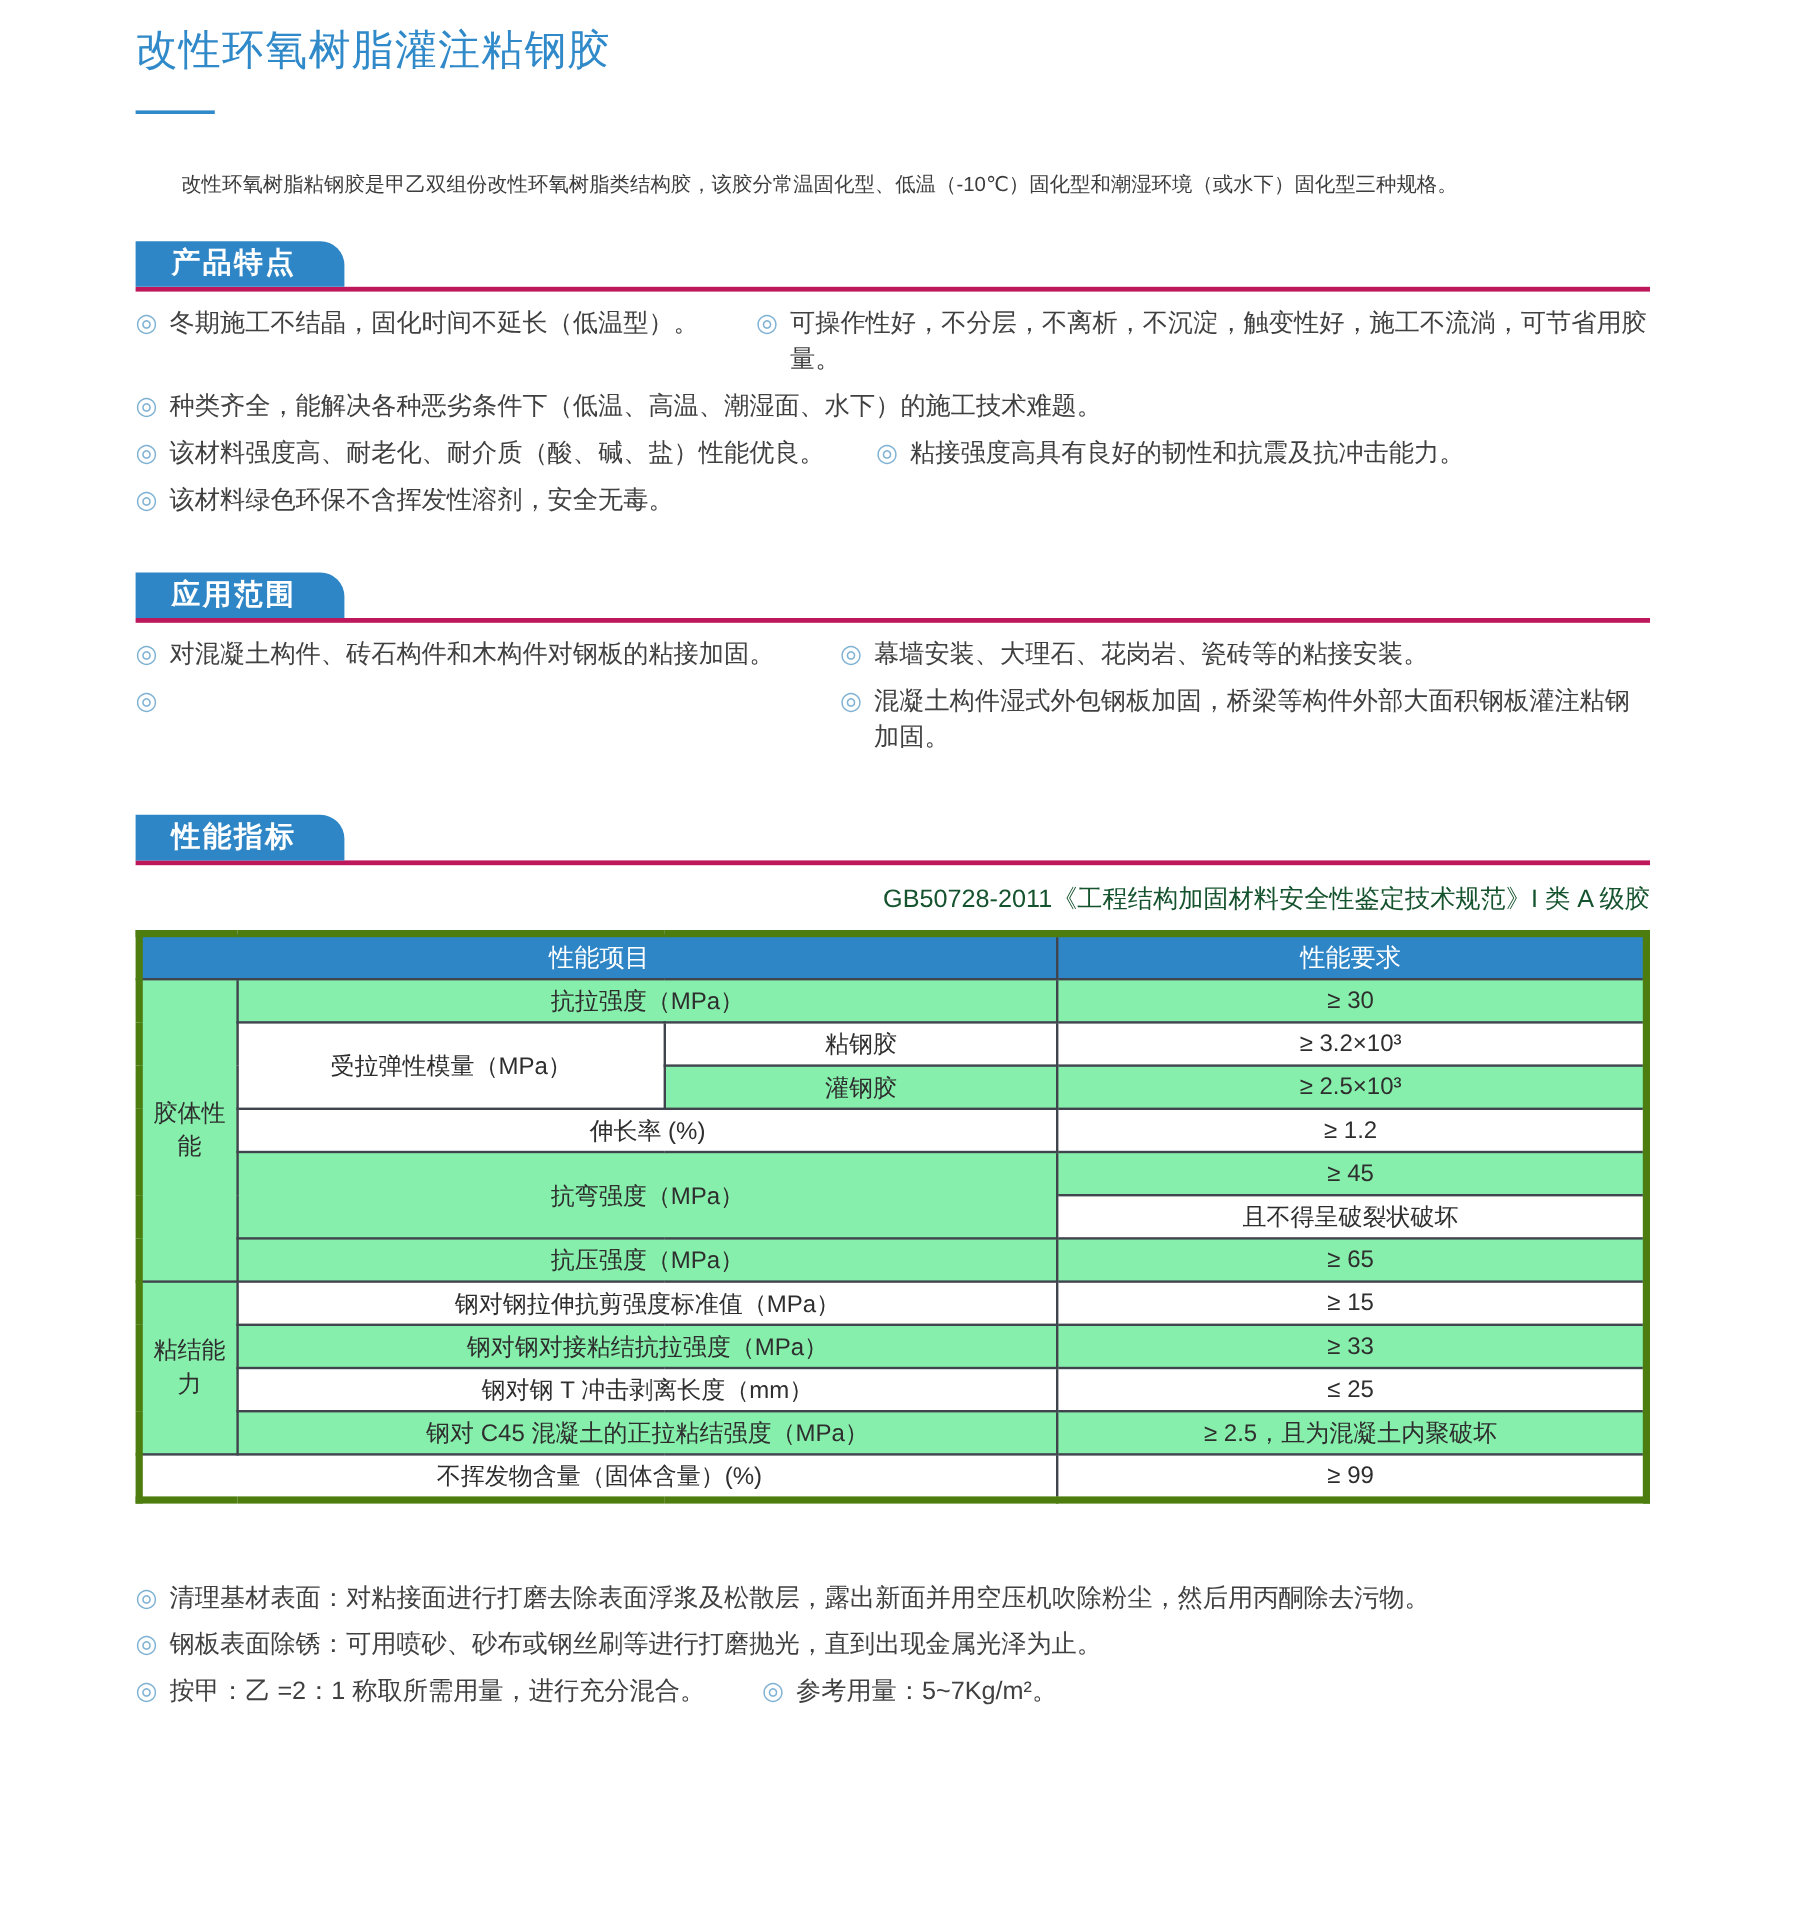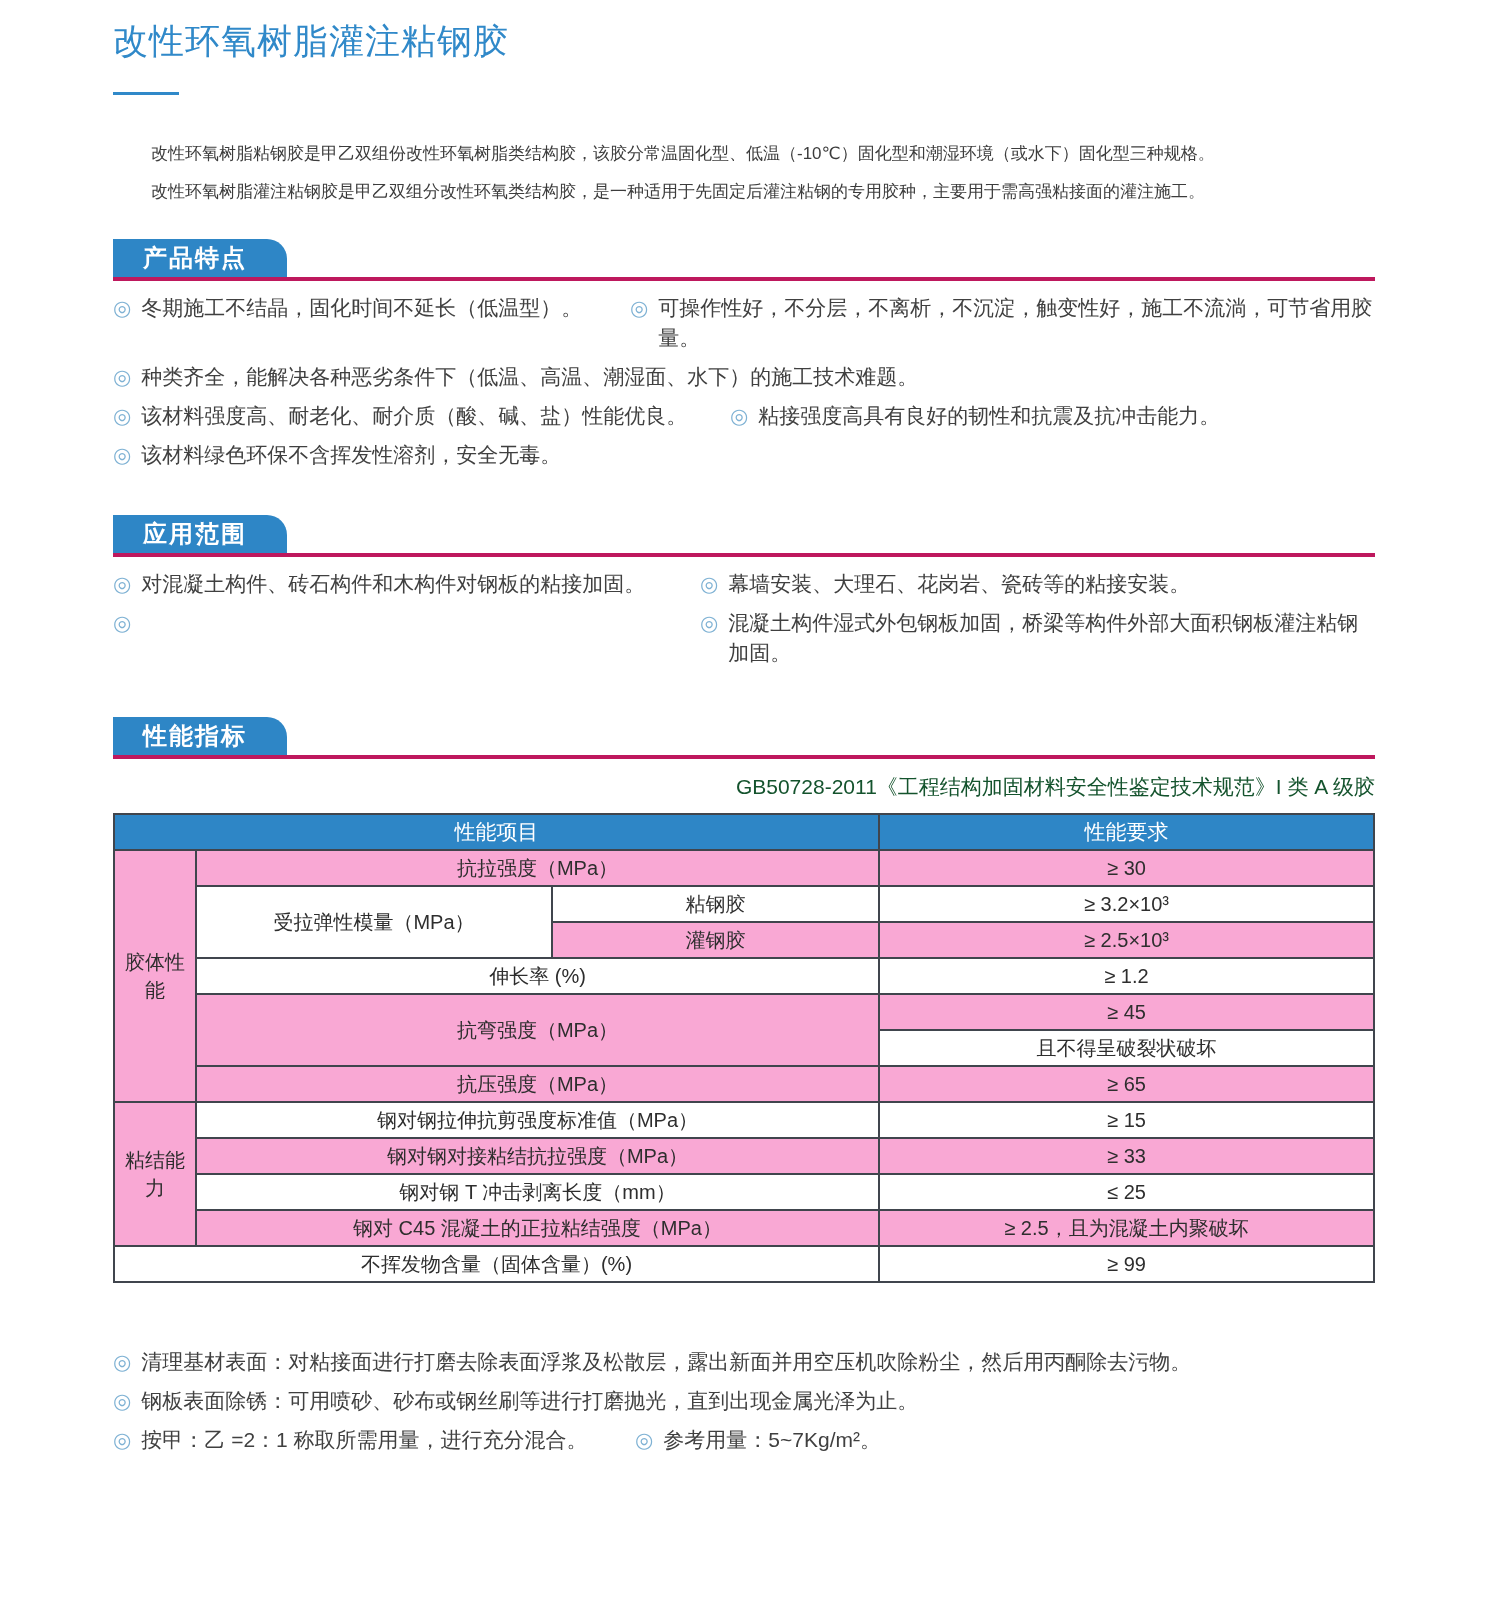--- a/index.html
+++ b/index.html
@@ -52,50 +52,49 @@
 
   .gap28{height:28px;} .gap32{height:32px;} .gap36{height:36px;} .gap52{height:52px;}
 
   
   .tbl-caption{
     text-align:right;font-size:21px;color:#14532d;
     margin:14px 0 12px 0;
   }
   table.perf{
     width:100%;border-collapse:collapse;
-    border:2px solid #4d7c0f;
+    border:6px solid #4d7c0f;
     table-layout:fixed;
   }
   table.perf th, table.perf td{
     border:2px solid #40454d;
     height:32px;
     text-align:center;
     font-size:20px;
     padding:1px 4px;
     color:#2e2e2e;
     font-weight:normal;
   }
   table.perf th{
     background:#2e86c6;color:#ffffff;font-size:21px;
   }
-  .bg-g{background:#f9a8d4;}
+  .bg-g{background:#86efac;}
   .bg-w{background:#ffffff;}
   td.group{font-size:21px;line-height:28px;}
 </style>
 </head>
 <body>
 
 <div class="content">
 
   <div class="page-title">改性环氧树脂灌注粘钢胶</div>
   <div class="title-underline"></div>
 
   <div class="intro">
     <p>改性环氧树脂粘钢胶是甲乙双组份改性环氧树脂类结构胶，该胶分常温固化型、低温（-10℃）固化型和潮湿环境（或水下）固化型三种规格。</p>
-    <p>改性环氧树脂灌注粘钢胶是甲乙双组分改性环氧类结构胶，是一种适用于先固定后灌注粘钢的专用胶种，主要用于需高强粘接面的灌注施工。</p>
   </div>
 
   <div class="gap28"></div>
 
   <div class="sec-head">
     <span class="badge">产品特点</span>
   </div>
   <div class="bullets">
     <div class="b-row">
       <div class="b-item lw517">

